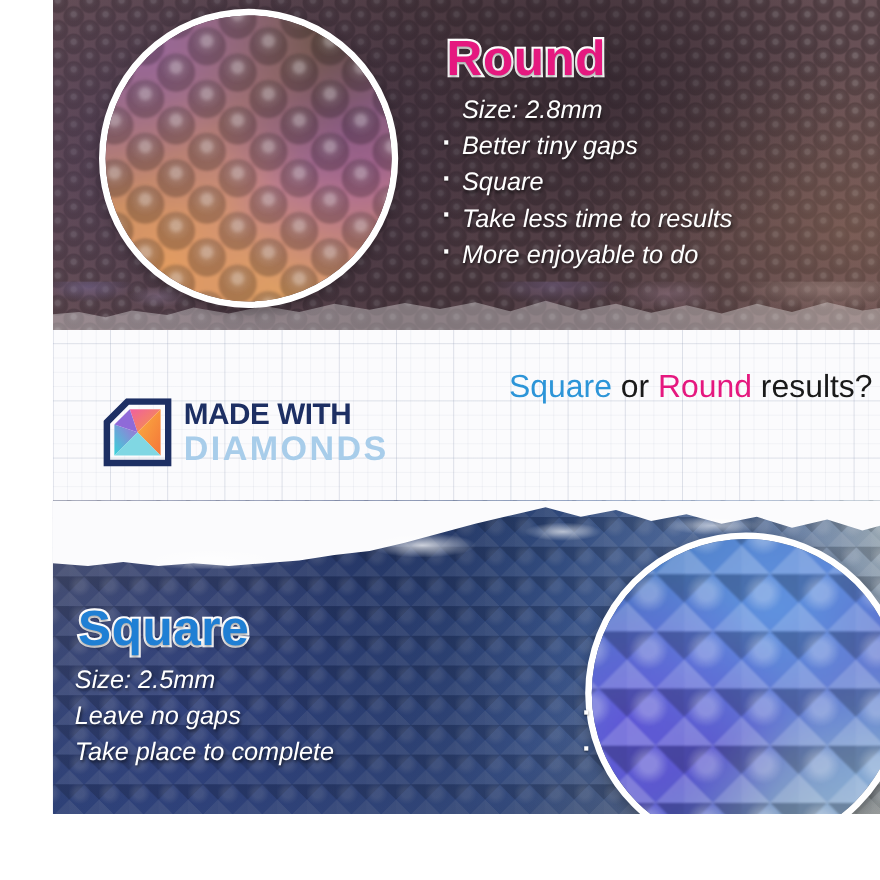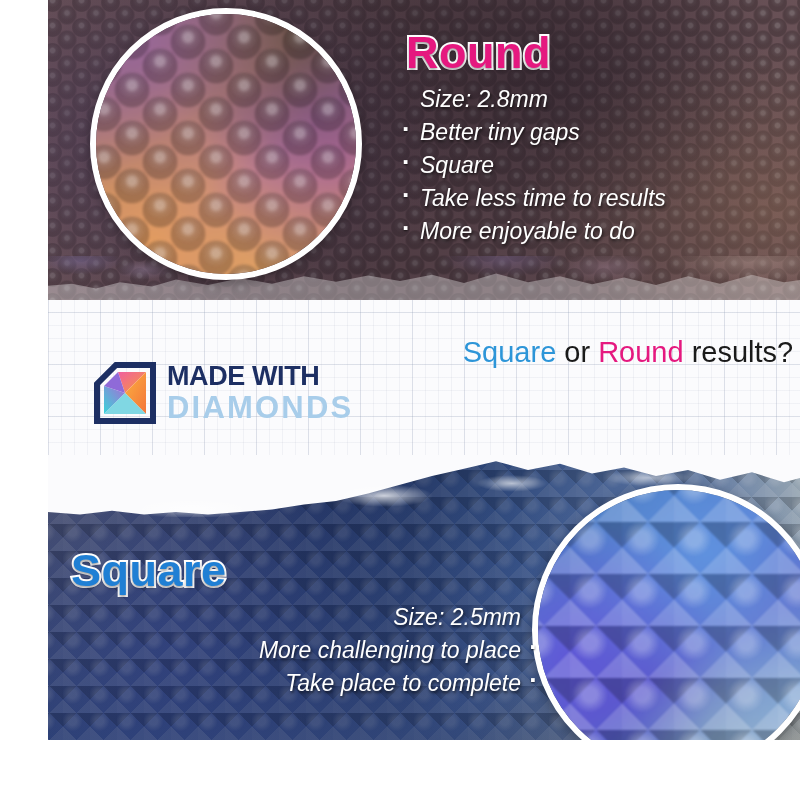--- a/index.html
+++ b/index.html
@@ -264,21 +264,21 @@
     color:#ffffff;
     text-shadow:0 1px 2px rgba(0,0,0,.6);
   }
   .round-panel .size-row { padding-left:14px !important; }
 
   .square-panel {
     position:absolute; right:310px; top:548px; width:470px;
     text-align:right;
   }
   .square-panel .title-wrap { text-align:left; padding-left:3px; }
-  .square-panel ul.feature-list li { text-align:right; }
+  .square-panel ul.feature-list li { text-align:left; }
   .square-panel .bulleted { position:relative; padding-right:17px !important; }
   .square-panel .bulleted::after {
     content:"\00b7";
     position:absolute; right:0px; top:-3px;
     font-size:26px; font-style:normal; font-weight:bold;
     color:#ffffff;
     text-shadow:0 1px 2px rgba(0,0,0,.6);
   }
   .square-panel .size-row { padding-right:17px !important; }
 
@@ -356,21 +356,21 @@
       <li class="bulleted">More enjoyable to do</li>
     </ul>
   </div>
 
   <div class="square-panel">
     <div class="title-wrap">
       <span class="title title-square">Square</span>
     </div>
     <ul class="feature-list">
       <li class="size-row">Size:  2.5mm</li>
-      <li class="bulleted">More challenging to place</li>
+      <li class="bulleted">Leave no gaps</li>
       <li class="bulleted">Take place to complete</li>
     </ul>
   </div>
 
   <div class="logo">
     <span class="logo-mark">
       <svg viewBox="0 0 62 62" width="62" height="62" aria-hidden="true">
         <defs>
           <linearGradient id="g1" x1="0" y1="0" x2="1" y2="1">
             <stop offset="0" stop-color="#f05fa0"></stop>

